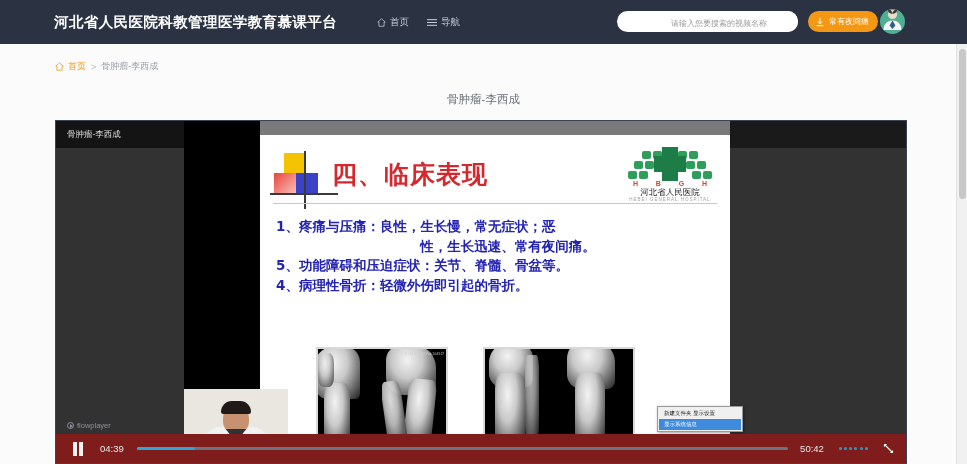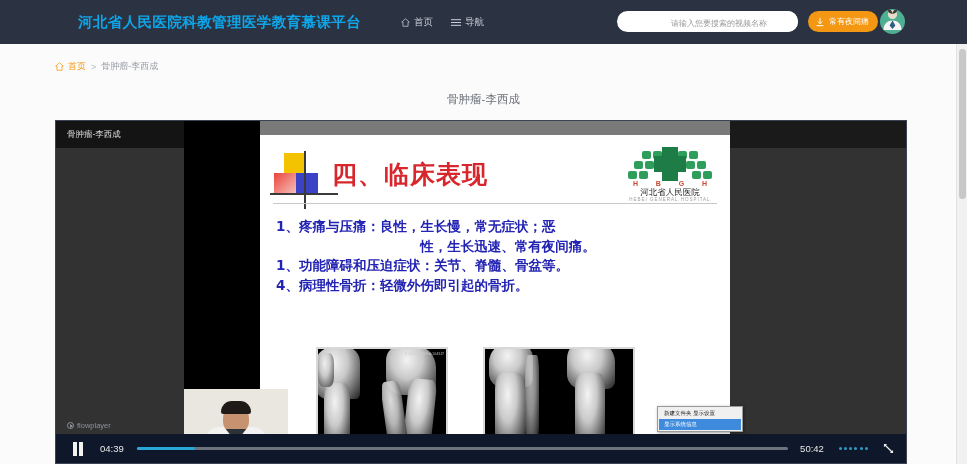--- a/index.html
+++ b/index.html
@@ -16,22 +16,22 @@
   }
 
   
   .topbar {
     position: absolute; left: 0; top: 0;
     width: 967px; height: 44px;
     background: #2b3342;
     display: flex; align-items: center;
   }
   .brand {
-    margin-left: 78px;
-    color: #0ea5e9;
+    margin-left: 54px;
+    color: #ffffff;
     font-size: 14.5px;
     font-weight: bold;
     letter-spacing: 0.4px;
     white-space: nowrap;
   }
   .navgroup { display: flex; align-items: center; margin-left: 22px; }
   .navitem {
     display: flex; align-items: center;
     color: #c9ced8;
     font-size: 9.5px;
@@ -285,21 +285,21 @@
   }
   .wc-collar {
     position: absolute; left: 42px; bottom: 20px; width: 20px; height: 14px;
     background: #2d3138; clip-path: polygon(50% 100%, 0 0, 100% 0);
   }
 
   
   .ctrlbar {
     position: absolute; left: 0; bottom: 0;
     width: 852px; height: 29px;
-    background: #0f172a;
+    background: #7f1d1d;
     z-index: 50;
     display: flex; align-items: center;
   }
   .fp-watermark {
     position: absolute; left: 11px; top: -13px;
     display: flex; align-items: center;
     font-size: 7.5px; color: #8d9199;
     z-index: 51;
   }
   .fp-watermark .dot {
@@ -487,21 +487,21 @@
           </div>
           <div class="cn">河北省人民医院</div>
           <div class="en">HEBEI GENERAL HOSPITAL</div>
         </div>
 
         <div class="slide-body">
           <div class="li">
             <span>1、疼痛与压痛：良性，生长慢，常无症状；恶</span>
             <span class="indent2">性，生长迅速、常有夜间痛。</span>
           </div>
-          <div class="li">1、功能障碍和压迫症状：关节、脊髓、骨盆等。</div>
+          <div class="li">5、功能障碍和压迫症状：关节、脊髓、骨盆等。</div>
           <div class="li">4、病理性骨折：轻微外伤即引起的骨折。</div>
         </div>
 
         <div class="xray-row">
           <div class="xbox xbox-a">
             <div class="xray-pane">
               <div class="xr-bone" style="left:-4px; top:-2px; width:46px; height:52px; border-radius:40% 30% 10% 30%;"></div>
               <div class="xr-bone" style="left:6px; top:34px; width:26px; height:64px; border-radius:24% 24% 0 0;"></div>
               <div class="xr-bone" style="left:0px; top:4px; width:16px; height:34px; border-radius:30%; opacity:.82;"></div>
             </div>

